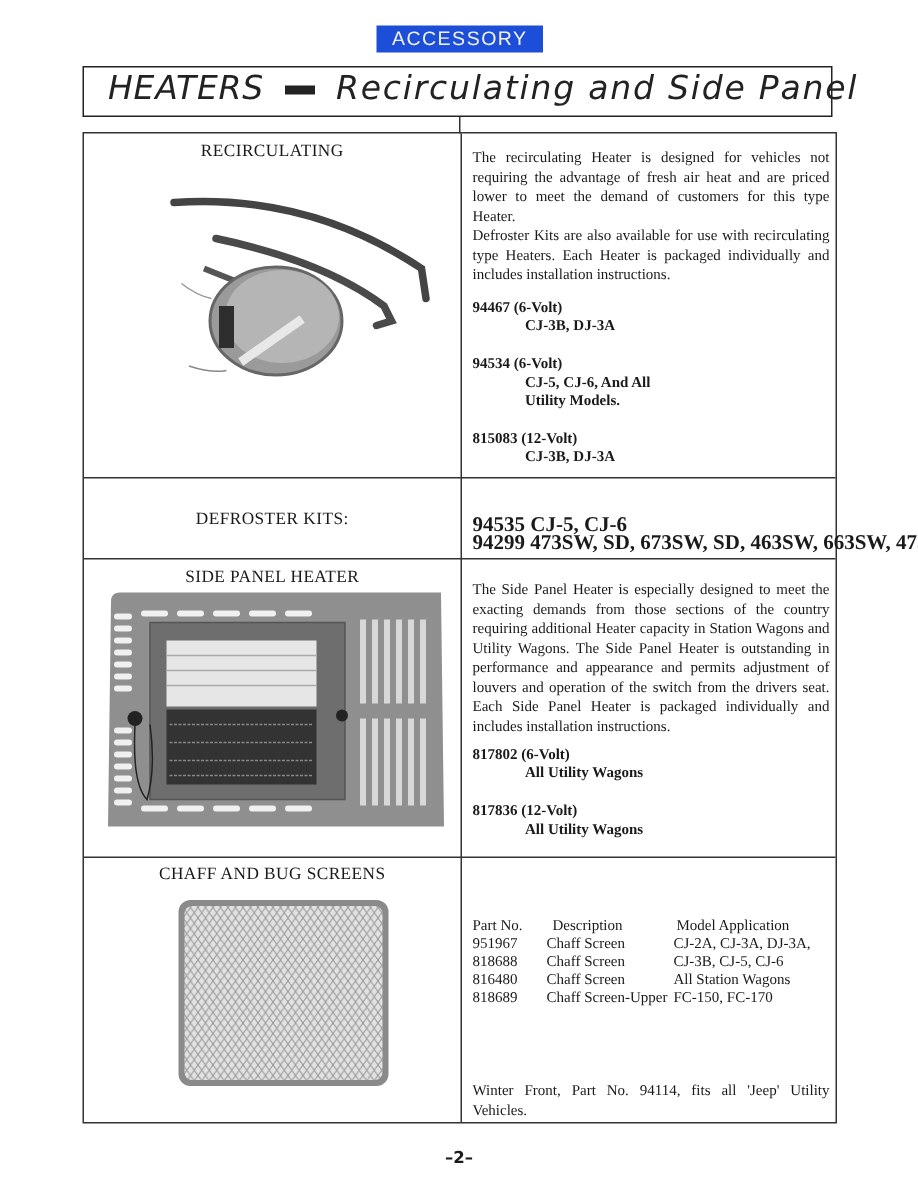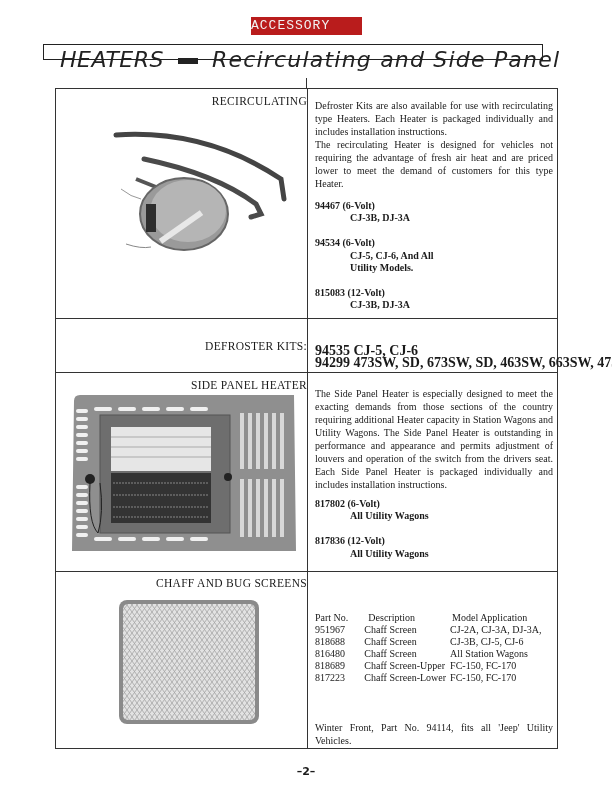--- a/index.html
+++ b/index.html
@@ -2,42 +2,42 @@
 <html><head>
 <meta charset="utf-8">
 <style>
   html, body { margin: 0; padding: 0; }
   body {
     width: 612px; height: 792px; background: #ffffff; position: relative;
     font-family: "Liberation Serif", "DejaVu Serif", serif; color: #1a1a1a; overflow: hidden;
   }
   .badge {
     position: absolute; left: 251px; top: 17px; width: 111px; height: 18px;
-    background: #b91c1c; color: #f2f2f2; 
-    font-family: Liberation Mono, monospace; font-size: 13px; letter-spacing: 1px; line-height: 18px;
+    background: #1d4ed8; color: #f2f2f2; text-align: center;
+    font-family: Liberation Sans, sans-serif; font-size: 13px; letter-spacing: 1px; line-height: 18px;
   }
   .title-box {
-    position: absolute; left: 43px; top: 44px; width: 500px; height: 16px;
+    position: absolute; left: 55px; top: 44px; width: 500px; height: 34px;
     border: 1.5px solid #222; box-sizing: border-box;
   }
   .title {
     position: absolute; left: 16px; top: 2px; font-family: "DejaVu Sans", sans-serif;
     font-style: italic; font-size: 22px; letter-spacing: 0.5px; color: #222; white-space: nowrap;
   }
   .title .dash { display: inline-block; width: 20px; height: 6px; background: #222; vertical-align: middle; margin: 0 14px 0 14px; }
   .title .sub { letter-spacing: 1.2px; }
   .connector { position: absolute; left: 306px; top: 78px; width: 1px; height: 11px; background: #333; }
   .grid {
     position: absolute; left: 55px; top: 88px; width: 503px; height: 661px;
     border: 1.2px solid #333; box-sizing: border-box;
   }
   .vline { position: absolute; left: 251px; top: 0; bottom: 0; width: 1px; background: #333; }
   .hline { position: absolute; left: 0; right: 0; height: 1px; background: #333; }
   .cell-head {
-    position: absolute; left: 0; width: 251px; text-align: right;
+    position: absolute; left: 0; width: 251px; text-align: center;
     font-size: 11.5px; letter-spacing: 0.3px;
   }
   .text { position: absolute; left: 259px; width: 238px; font-size: 10px; line-height: 13px; text-align: justify; }
   .parts { position: absolute; left: 259px; width: 238px; font-size: 10px; line-height: 12.2px; font-weight: bold; }
   .parts .indent { padding-left: 35px; display: block; }
   .gap { height: 13px; }
   table.screens { position: absolute; left: 257px; top: 523px; border-collapse: collapse; font-size: 10px; }
   table.screens td { padding: 0 2px; line-height: 12px; vertical-align: top; white-space: nowrap; }
   .footer { position: absolute; left: 0; width: 612px; top: 765px; text-align: center; font-family: "DejaVu Sans", sans-serif; font-size: 11px; font-weight: bold; }
   .photo { position: absolute; }
@@ -66,22 +66,22 @@
     <path d="M48 40 Q120 55 160 85 L165 95 L155 98" stroke="#4a4a4a" stroke-width="5" fill="none" stroke-linecap="round"></path>
     <path d="M40 60 L60 68" stroke="#555" stroke-width="4" fill="none"></path>
     <ellipse cx="88" cy="95" rx="44" ry="36" fill="#9a9a9a" stroke="#666" stroke-width="2"></ellipse>
     <ellipse cx="92" cy="92" rx="38" ry="31" fill="#b5b5b5"></ellipse>
     <rect x="60" y="105" width="50" height="6" transform="rotate(-35 85 108)" fill="#e8e8e8"></rect>
     <rect x="50" y="85" width="10" height="28" fill="#2e2e2e"></rect>
     <path d="M30 125 Q45 130 55 128" stroke="#888" stroke-width="1" fill="none"></path>
     <path d="M25 70 Q35 78 45 80" stroke="#999" stroke-width="1" fill="none"></path>
   </svg>
   <div class="text" style="top:10px">
+    <div>The recirculating Heater is designed for vehicles not requiring the advantage of fresh air heat and are priced lower to meet the demand of customers for this type Heater.</div>
     <div>Defroster Kits are also available for use with recirculating type Heaters. Each Heater is packaged individually and includes installation instructions.</div>
-    <div>The recirculating Heater is designed for vehicles not requiring the advantage of fresh air heat and are priced lower to meet the demand of customers for this type Heater.</div>
   </div>
   <div class="parts" style="top:111px">
     <div>94467 (6-Volt)</div>
     <span class="indent">CJ-3B, DJ-3A</span>
     <div class="gap"></div>
     <div>94534 (6-Volt)</div>
     <span class="indent">CJ-5, CJ-6, And All</span>
     <span class="indent">Utility Models.</span>
     <div class="gap"></div>
     <div>815083 (12-Volt)</div>
@@ -191,23 +191,18 @@
     <tr>
       <td>816480</td>
       <td>Chaff Screen</td>
       <td>All Station Wagons</td>
     </tr>
     <tr>
       <td>818689</td>
       <td>Chaff Screen-Upper</td>
       <td>FC-150, FC-170</td>
     </tr>
-    <tr>
-      <td>817223</td>
-      <td>Chaff Screen-Lower</td>
-      <td>FC-150, FC-170</td>
-    </tr>
   </tbody>
     </table>
   <div class="text" style="top:632px">Winter Front, Part No. 94114, fits all 'Jeep' Utility Vehicles.</div>
 </div>
 
 <div class="footer">–2–</div>
 
 </body></html>

